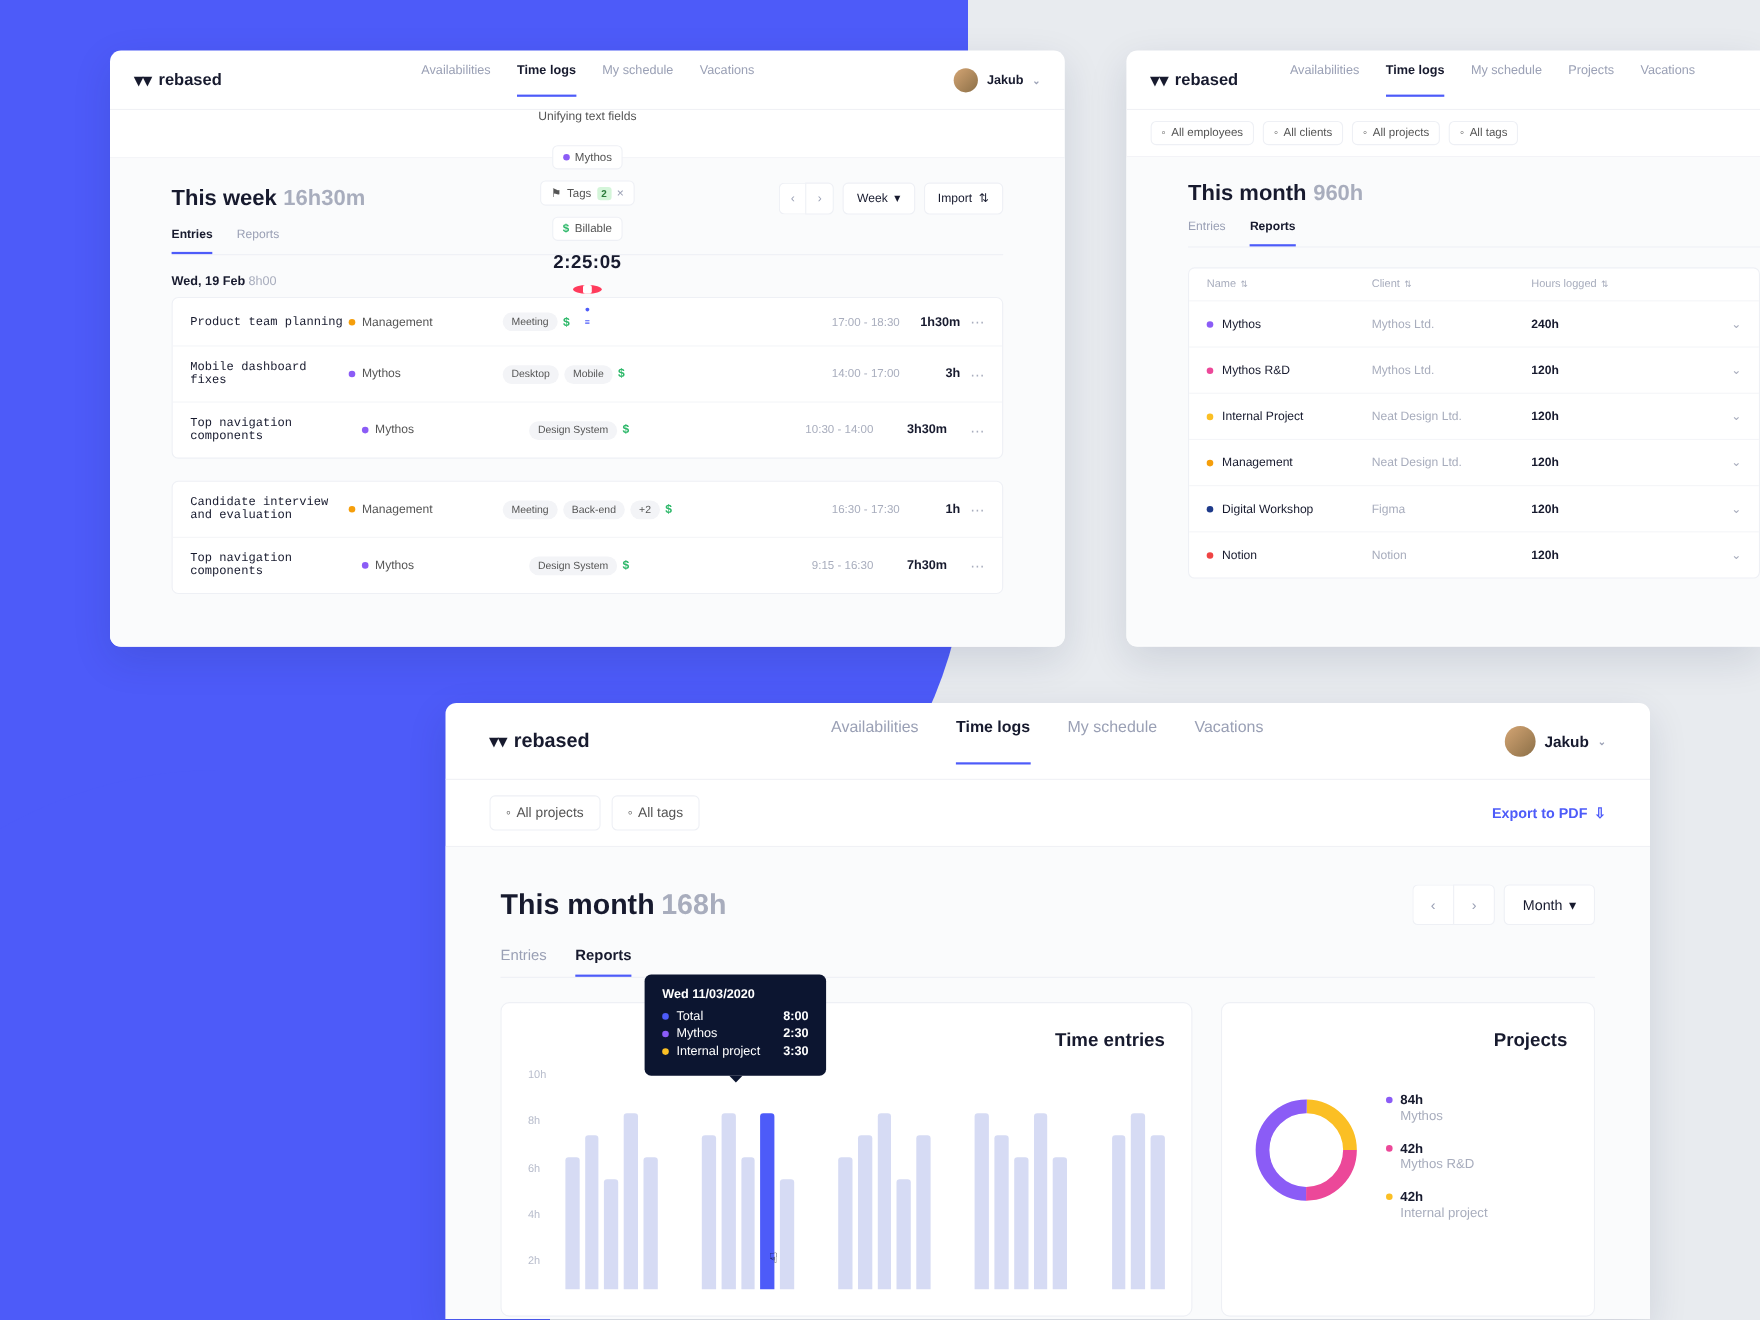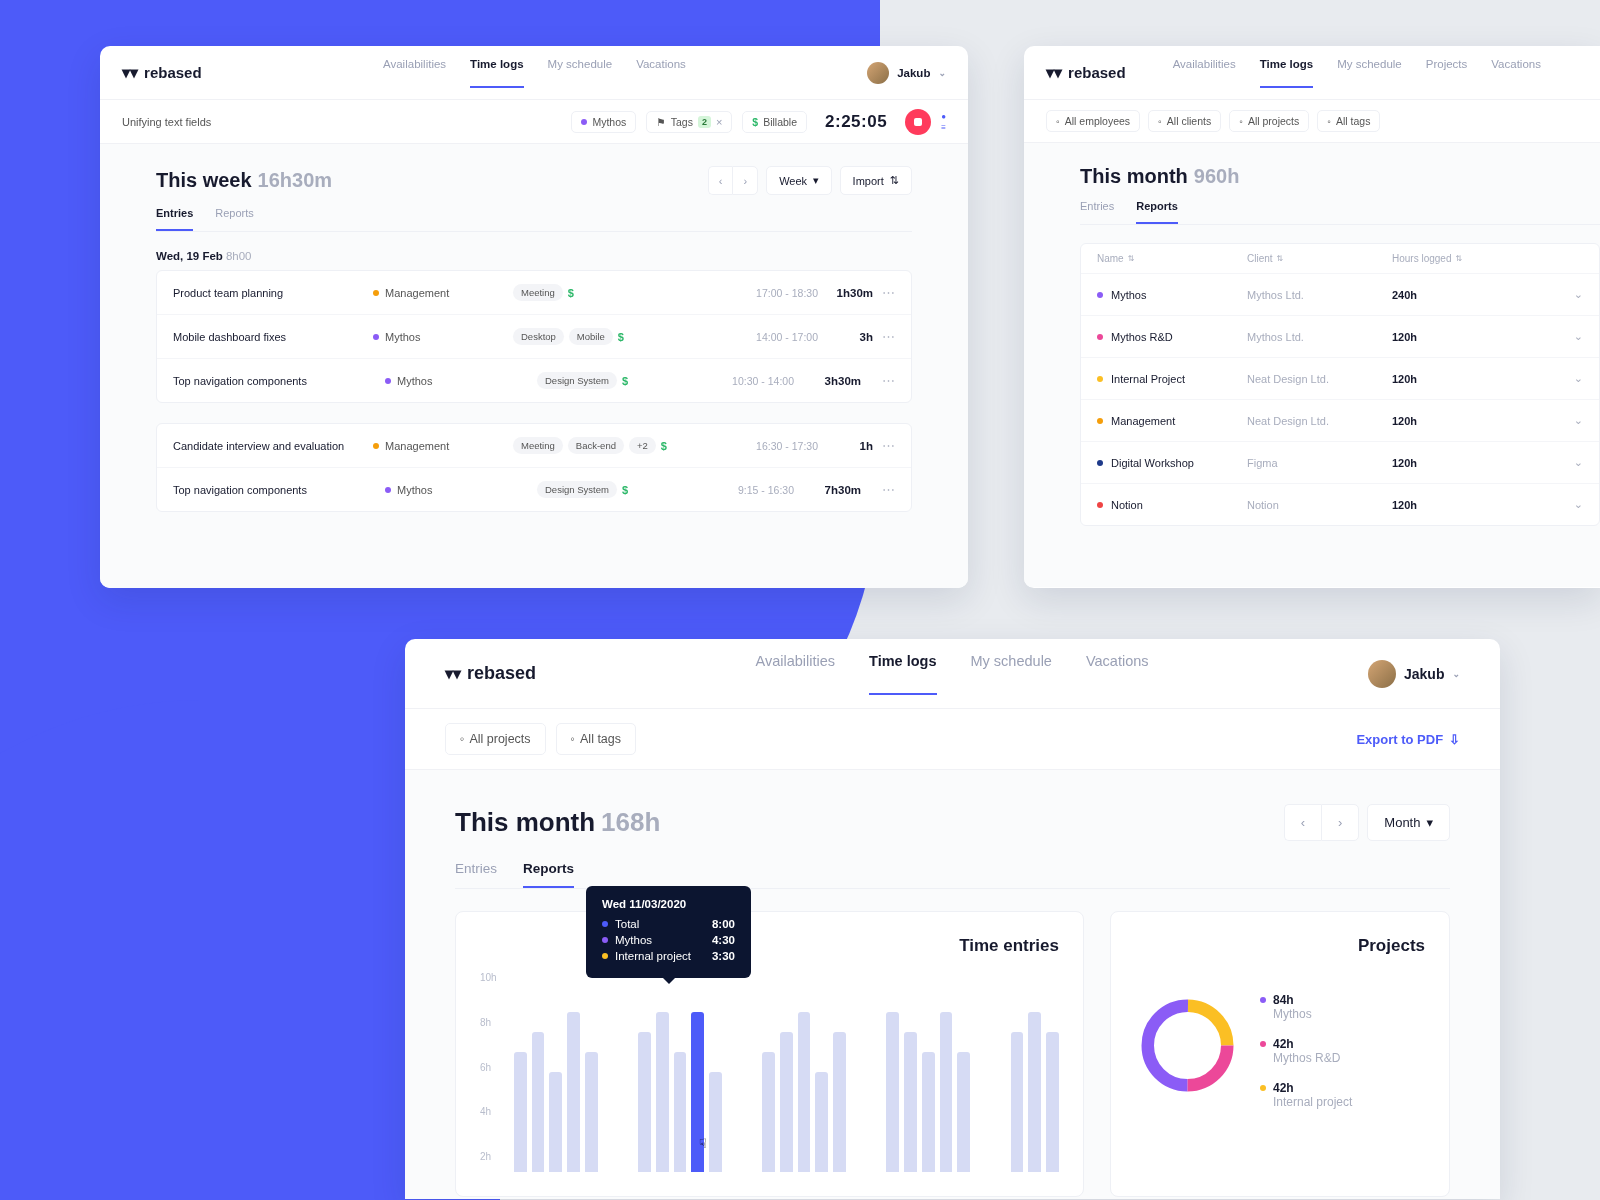--- a/index.html
+++ b/index.html
@@ -14,21 +14,21 @@
 .topbar { display: flex; align-items: center; height: 54px; padding: 0 22px; border-bottom: 1px solid #f0f1f5; }
 .logo { display: flex; align-items: center; font-weight: 800; font-size: 15px; color: #171a2e; gap: 6px; }
 .logo-icon { font-size: 16px; }
 .nav { display: flex; gap: 24px; margin-left: auto; margin-right: auto; font-size: 11.5px; color: #9aa0b5; }
 .nav span { cursor: pointer; padding-bottom: 16px; }
 .nav .active { color: #171a2e; font-weight: 600; border-bottom: 2px solid #4d5bf9; }
 .user { display: flex; align-items: center; gap: 8px; font-size: 11.5px; color: #171a2e; font-weight: 600; }
 .avatar { width: 22px; height: 22px; border-radius: 50%; background: linear-gradient(135deg,#d4a574,#8b6f47); }
 .chev { font-size: 9px; color: #9aa0b5; }
 
-.filterbar { display: flex; align-items: center; height: 44px; padding: 0 22px; border-bottom: 1px solid #f0f1f5; gap: 10px; font-size: 11px; }
+.filterbar { display: flex; align-items: center; height: 44px; padding: 0 22px; border-bottom: 1px solid #f0f1f5; gap: 10px; font-size: 11px; flex-direction: column; }
 .task-title { color: #555; }
 .spacer { flex: 1; }
 .chip { display: inline-flex; align-items: center; gap: 5px; padding: 4px 9px; border: 1px solid #eef0f5; border-radius: 5px; font-size: 10.5px; color: #555; background: #fff; }
 .dot { width: 6px; height: 6px; border-radius: 50%; display: inline-block; }
 .badge-num { background: #d4f5d9; color: #2a7a3a; font-size: 9px; padding: 1px 4px; border-radius: 3px; font-weight: 600; }
 .close-x { color: #9aa0b5; font-size: 11px; cursor: pointer; }
 .dollar { color: #2eb86a; font-weight: 700; }
 .timer { font-size: 17px; font-weight: 700; color: #171a2e; letter-spacing: 0.5px; margin: 0 8px; }
 .rec-btn { width: 26px; height: 26px; border-radius: 50%; background: #ff3b5c; display: flex; align-items: center; justify-content: center; }
 .rec-sq { width: 8px; height: 8px; background: #fff; border-radius: 2px; }
@@ -47,21 +47,21 @@
 
 .tabs { display: flex; gap: 22px; font-size: 11px; color: #9aa0b5; border-bottom: 1px solid #eef0f5; margin-bottom: 18px; }
 .tabs span { padding-bottom: 10px; cursor: pointer; }
 .tabs .active { color: #171a2e; font-weight: 600; border-bottom: 2px solid #4d5bf9; }
 
 .day-label { font-size: 11.5px; font-weight: 700; color: #171a2e; margin-bottom: 8px; }
 .day-label .hrs { color: #a8adbd; font-weight: 500; margin-left: 3px; }
 .entries { background: #fff; border: 1px solid #eef0f5; border-radius: 6px; margin-bottom: 20px; }
 .entry { display: flex; align-items: center; padding: 13px 16px; border-bottom: 1px solid #f4f5f8; font-size: 11px; }
 .entry:last-child { border-bottom: none; gap: 12px; }
-.e-name { width: 200px; color: #171a2e; font-weight: 500; }
+.e-name { width: 144px; color: #171a2e; font-weight: 500; font-family: Liberation Mono, monospace; }
 .e-proj { width: 140px; display: flex; align-items: center; gap: 6px; color: #555; }
 .e-tags { flex: 1; display: flex; gap: 5px; align-items: center; }
 .tag { background: #f3f4f7; padding: 3px 8px; border-radius: 9px; font-size: 9.5px; color: #555; }
 .e-time { width: 95px; text-align: right; color: #a8adbd; font-size: 10.5px; }
 .e-dur { width: 55px; text-align: right; font-weight: 700; color: #171a2e; font-size: 11.5px; }
 .e-dots { width: 22px; text-align: right; color: #a8adbd; font-size: 13px; cursor: pointer; }
 
 
 .card-b { left: 1024px; top: 46px; width: 576px; height: 542px; border-radius: 10px 0 0 10px; }
 .card-b .content { padding: 22px 0 22px 56px; }
@@ -96,21 +96,21 @@
 .content-c .h1 { font-size: 26px; }
 .content-c .h1-sub { font-size: 26px; }
 .content-c .tabs { font-size: 13.5px; gap: 26px; margin-top: 20px; }
 .content-c .ctrl { font-size: 13px; padding: 10px 16px; }
 .panels { display: flex; gap: 26px; margin-top: 22px; }
 .panel { background: #fff; border: 1px solid #eef0f5; border-radius: 8px; padding: 24px; }
 .panel-a { flex: 1; position: relative; }
 .panel-b { width: 340px; }
 .panel-title { font-size: 17px; font-weight: 700; color: #171a2e; margin-bottom: 16px; text-align: right; }
 .chart { position: relative; height: 200px; }
-.ylabels { position: absolute; left: 0; top: 0; bottom: 2px; width: 28px; display: flex; flex-direction: column; justify-content: space-between; font-size: 10px; color: #b8bdcc; padding-bottom: 8px; }
+.ylabels { position: absolute; left: 0; top: 0; bottom: 12px; width: 28px; display: flex; flex-direction: column; justify-content: space-between; font-size: 10px; color: #b8bdcc; padding-bottom: 8px; }
 .bars { position: absolute; left: 34px; right: 0; bottom: 0; top: 0; display: flex; align-items: flex-end; gap: 5px; }
 .bar { flex: 1; background: #d6dbf4; border-radius: 3px 3px 0 0; }
 .bar.hl { background: #4d5bf9; }
 .tooltip { position: absolute; background: #0c1530; color: #fff; padding: 12px 16px; border-radius: 6px; font-size: 11.5px; left: 130px; top: -26px; width: 165px; z-index: 5; }
 .tooltip::after { content: ''; position: absolute; bottom: -6px; left: 50%; margin-left: -6px; border: 6px solid transparent; border-top-color: #0c1530; border-bottom: 0; }
 .tt-date { font-weight: 600; margin-bottom: 8px; }
 .tt-row { display: flex; align-items: center; gap: 7px; margin-bottom: 4px; }
 .tt-row .val { margin-left: auto; font-weight: 600; }
 .cursor-hand { position: absolute; left: 219px; top: 164px; font-size: 13px; }
 .donut-wrap { display: flex; gap: 20px; margin-top: 37px; }
@@ -422,21 +422,21 @@
           <div class="tt-date">Wed 11/03/2020</div>
           <div id="tt-rows">
               <div class="tt-row">
                 <span class="dot c-blue"></span>
                 <span>Total</span>
                 <span class="val">8:00</span>
               </div>
               <div class="tt-row">
                 <span class="dot c-purple"></span>
                 <span>Mythos</span>
-                <span class="val">4:30</span>
+                <span class="val">2:30</span>
               </div>
               <div class="tt-row">
                 <span class="dot c-yellow"></span>
                 <span>Internal project</span>
                 <span class="val">3:30</span>
               </div>
             </div>
         </div>
         <div class="chart">
           <div class="ylabels" id="ylabels">

